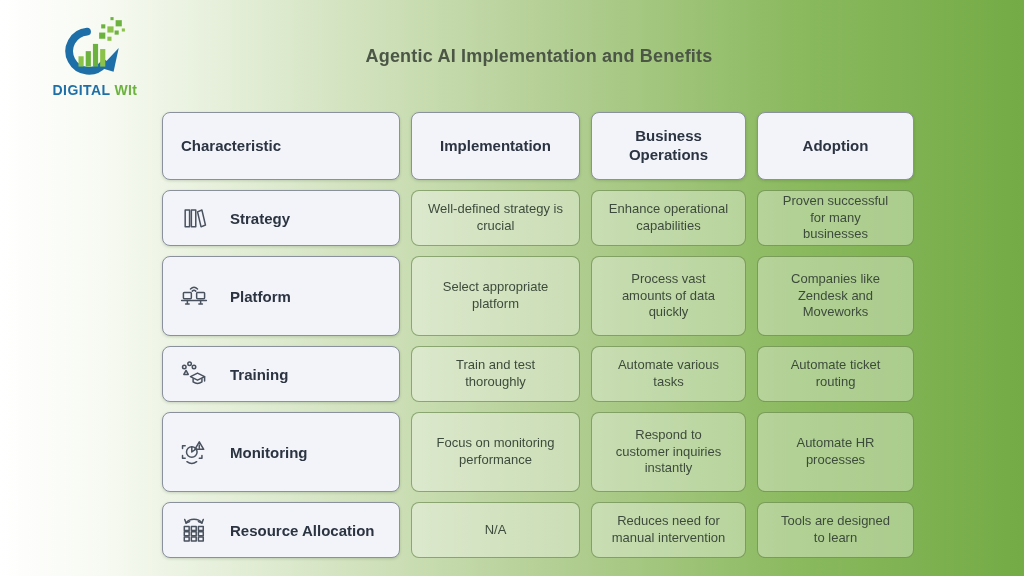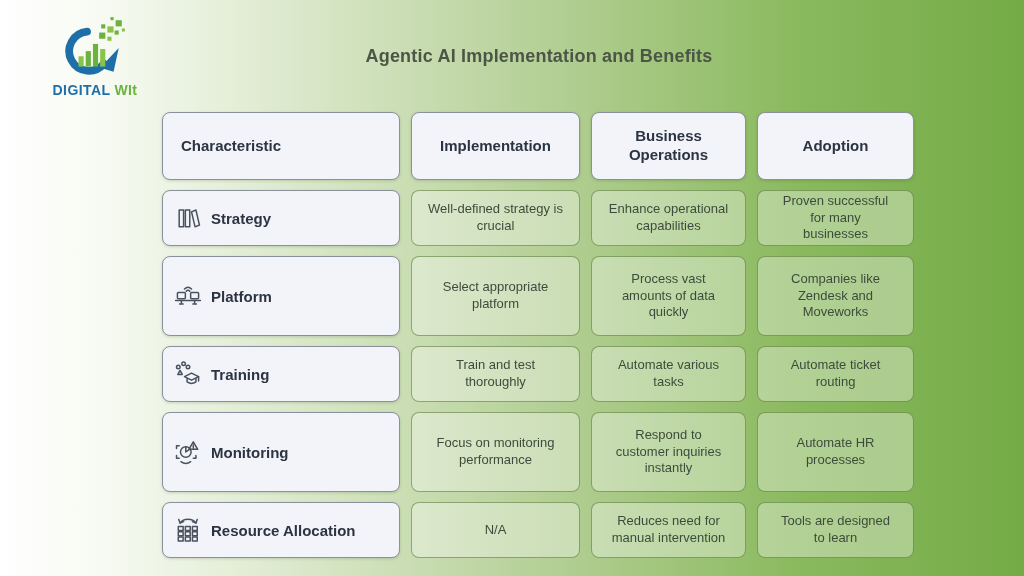--- a/index.html
+++ b/index.html
@@ -42,21 +42,21 @@
     text-align:center;
   }
   .head-cell, .char-cell {
     background:#f2f4f9;
     border:1.5px solid #8a909c;
     box-shadow:0 1px 3px rgba(40,60,30,.18);
     color:#2c3442; font-weight:bold; font-size:15px;
   }
   .head-cell { padding:0 12px; line-height:1.25; }
   .head-cell.align-left { justify-content:flex-start; padding-left:18px; text-align:right; }
-  .char-cell { justify-content:flex-start; padding-left:8px; gap:6px; }
+  .char-cell { justify-content:flex-start; padding-left:14px; gap:19px; }
   .char-cell .icon { flex:0 0 34px; height:34px; display:flex; align-items:center; justify-content:center; }
   .data-cell {
     background:rgba(255,255,255,.34);
     border:1.5px solid rgba(73,112,39,.55);
     color:#3d4b3c; font-size:13px; line-height:1.3;
   }
   .pad-impl { padding:0 14px; }
   .pad-bops { padding:0 15px; }
   .pad-adopt { padding:8px 20px; }
 

